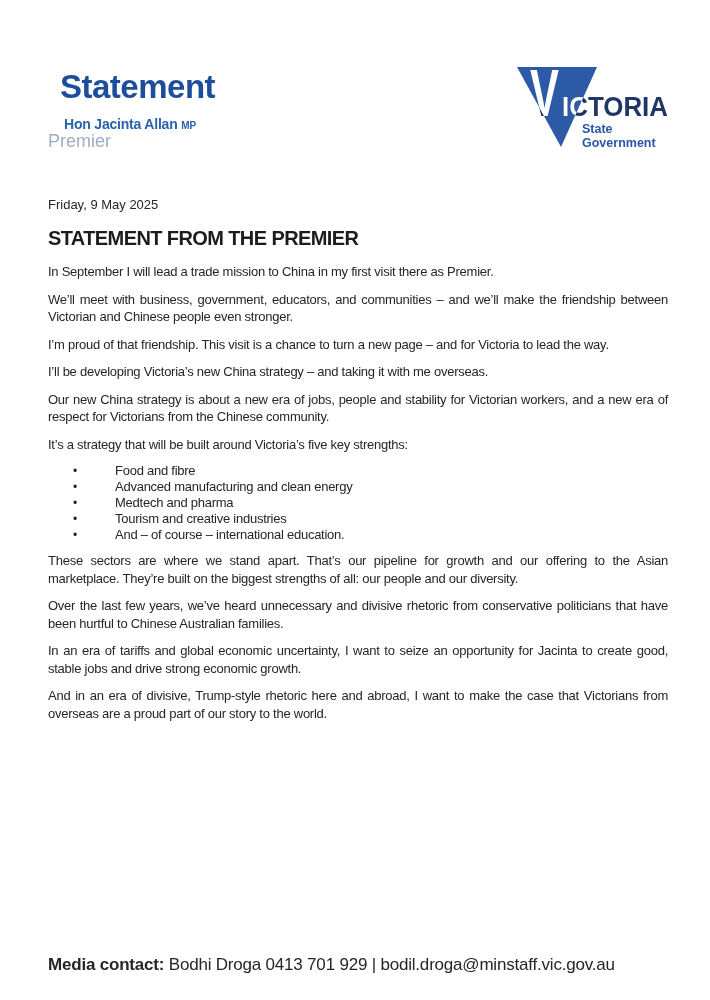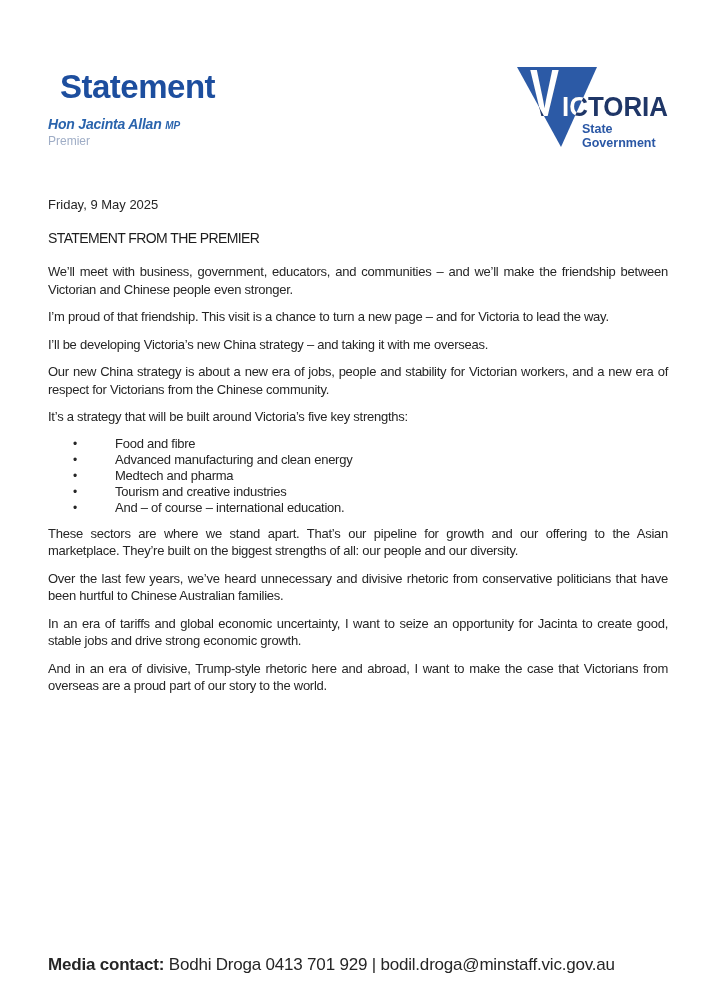--- a/index.html
+++ b/index.html
@@ -8,35 +8,35 @@
     background:var(--page_bg,#ffffff);
     font-family:"Liberation Sans",sans-serif;
     color:var(--text_black,#262626);
   }
   .masthead{position:absolute;left:48px;top:57px;}
   .masthead-title{
     margin:12px;font-size:33px;line-height:36px;font-weight:bold;
     letter-spacing:-0.5px;color:var(--masthead_blue,#1d4e9e);
   }
   .officeholder{
-    margin:5px 0 0 0;font-size:14px;line-height:15px;font-weight:bold;
-    color:var(--name_blue,#2a64ad);letter-spacing:-0.2px;font-style:italic;
+    margin:5px 0 0 16px;font-size:14px;line-height:15px;font-weight:bold;
+    color:var(--name_blue,#2a64ad);letter-spacing:-0.2px;
   }
   .officeholder .suffix{font-size:10px;letter-spacing:0;}
   .role{
-    margin:1px 0 0 0;font-size:12px;line-height:15px;
+    margin:1px 0 0 0;font-size:18px;line-height:15px;
     color:var(--role_gray,#9fadc6);
   }
   .logo{position:absolute;left:515px;top:60px;width:160px;height:92px;}
   .date-line{
     position:absolute;left:48px;top:197px;font-size:13px;line-height:16px;
   }
   .statement-title{
     position:absolute;left:48px;top:226px;margin:0;
-    font-size:14px;line-height:24px;font-weight:normal;letter-spacing:-0.6px;
+    font-size:20px;line-height:24px;font-weight:bold;letter-spacing:-0.6px;
     color:#1c1c1c;
   }
   .doc-body{
     position:absolute;left:48px;top:263px;width:620px;
     font-size:13px;line-height:17.5px;letter-spacing:-0.25px;
   }
   .doc-body p{margin:0 0 10px 0;text-align:justify;}
   .strengths-list{
     list-style:none;margin:0 0 9px 0;padding:0;
   }
@@ -74,20 +74,21 @@
     <text x="67" y="73" font-size="12.5" style="fill:var(--sub_blue,#2a57a5)">State</text>
     <text x="67" y="87" font-size="12.5" style="fill:var(--sub_blue,#2a57a5)">Government</text>
   </g>
 </svg>
 
 <div class="date-line">Friday, 9 May 2025</div>
 
 <h2 class="statement-title">STATEMENT FROM THE PREMIER</h2>
 
 <main class="doc-body">
+  <p>In September I will lead a trade mission to China in my first visit there as Premier.</p>
   <p>We’ll meet with business, government, educators, and communities – and we’ll make the friendship between Victorian and Chinese people even stronger.</p>
   <p>I’m proud of that friendship. This visit is a chance to turn a new page – and for Victoria to lead the way.</p>
   <p>I’ll be developing Victoria’s new China strategy – and taking it with me overseas.</p>
   <p>Our new China strategy is about a new era of jobs, people and stability for Victorian workers, and a new era of respect for Victorians from the Chinese community.</p>
   <p>It’s a strategy that will be built around Victoria’s five key strengths:</p>
 
   <ul class="strengths-list">
     <li>
         <span class="bullet">•</span>
         <span>Food and fibre</span>

